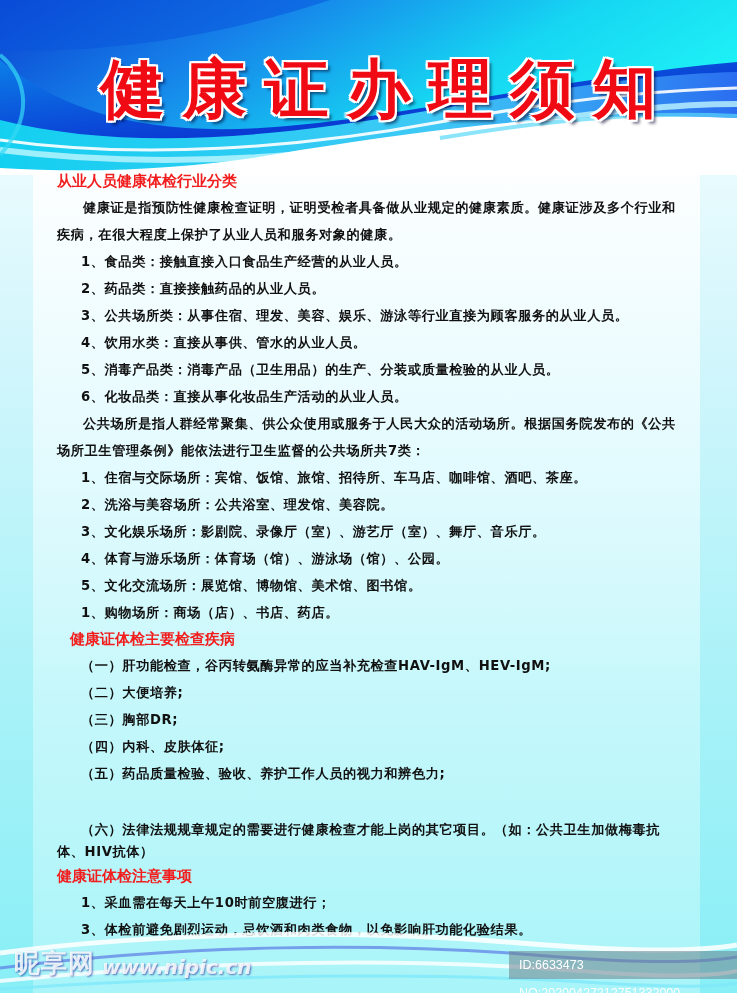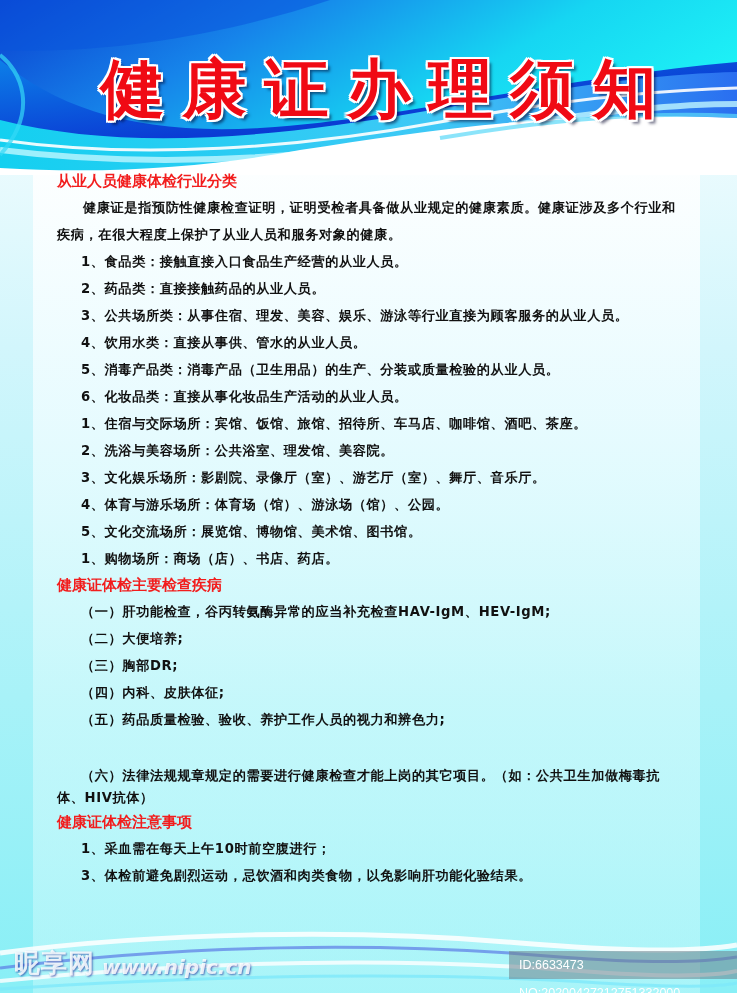--- a/index.html
+++ b/index.html
@@ -137,30 +137,31 @@
     <div class="para">健康证是指预防性健康检查证明，证明受检者具备做从业规定的健康素质。健康证涉及多个行业和疾病，在很大程度上保护了从业人员和服务对象的健康。</div>
     <div class="item">1、食品类：接触直接入口食品生产经营的从业人员。</div>
     <div class="item">2、药品类：直接接触药品的从业人员。</div>
     <div class="item">3、公共场所类：从事住宿、理发、美容、娱乐、游泳等行业直接为顾客服务的从业人员。</div>
     <div class="item">4、饮用水类：直接从事供、管水的从业人员。</div>
     <div class="item">5、消毒产品类：消毒产品（卫生用品）的生产、分装或质量检验的从业人员。</div>
     <div class="item">6、化妆品类：直接从事化妆品生产活动的从业人员。</div>
   </section>
 
   <section>
+    <div class="para">公共场所是指人群经常聚集、供公众使用或服务于人民大众的活动场所。根据国务院发布的《公共场所卫生管理条例》能依法进行卫生监督的公共场所共7类：</div>
     <div class="item">1、住宿与交际场所：宾馆、饭馆、旅馆、招待所、车马店、咖啡馆、酒吧、茶座。</div>
     <div class="item">2、洗浴与美容场所：公共浴室、理发馆、美容院。</div>
     <div class="item">3、文化娱乐场所：影剧院、录像厅（室）、游艺厅（室）、舞厅、音乐厅。</div>
     <div class="item">4、体育与游乐场所：体育场（馆）、游泳场（馆）、公园。</div>
     <div class="item">5、文化交流场所：展览馆、博物馆、美术馆、图书馆。</div>
     <div class="item">1、购物场所：商场（店）、书店、药店。</div>
   </section>
 
   <section>
-    <div class="sec-title" style="margin-left:0;">健康证体检主要检查疾病</div>
+    <div class="sec-title" style="margin-left:13px;">健康证体检主要检查疾病</div>
     <div class="item">（一）肝功能检查，谷丙转氨酶异常的应当补充检查HAV-IgM、HEV-IgM;</div>
     <div class="item">（二）大便培养;</div>
     <div class="item">（三）胸部DR;</div>
     <div class="item">（四）内科、皮肤体征;</div>
     <div class="item">（五）药品质量检验、验收、养护工作人员的视力和辨色力;</div>
     <div class="item-wrap">（六）法律法规规章规定的需要进行健康检查才能上岗的其它项目。（如：公共卫生加做梅毒抗体、HIV抗体）</div>
   </section>
 
   <section>
     <div class="sec-title">健康证体检注意事项</div>

